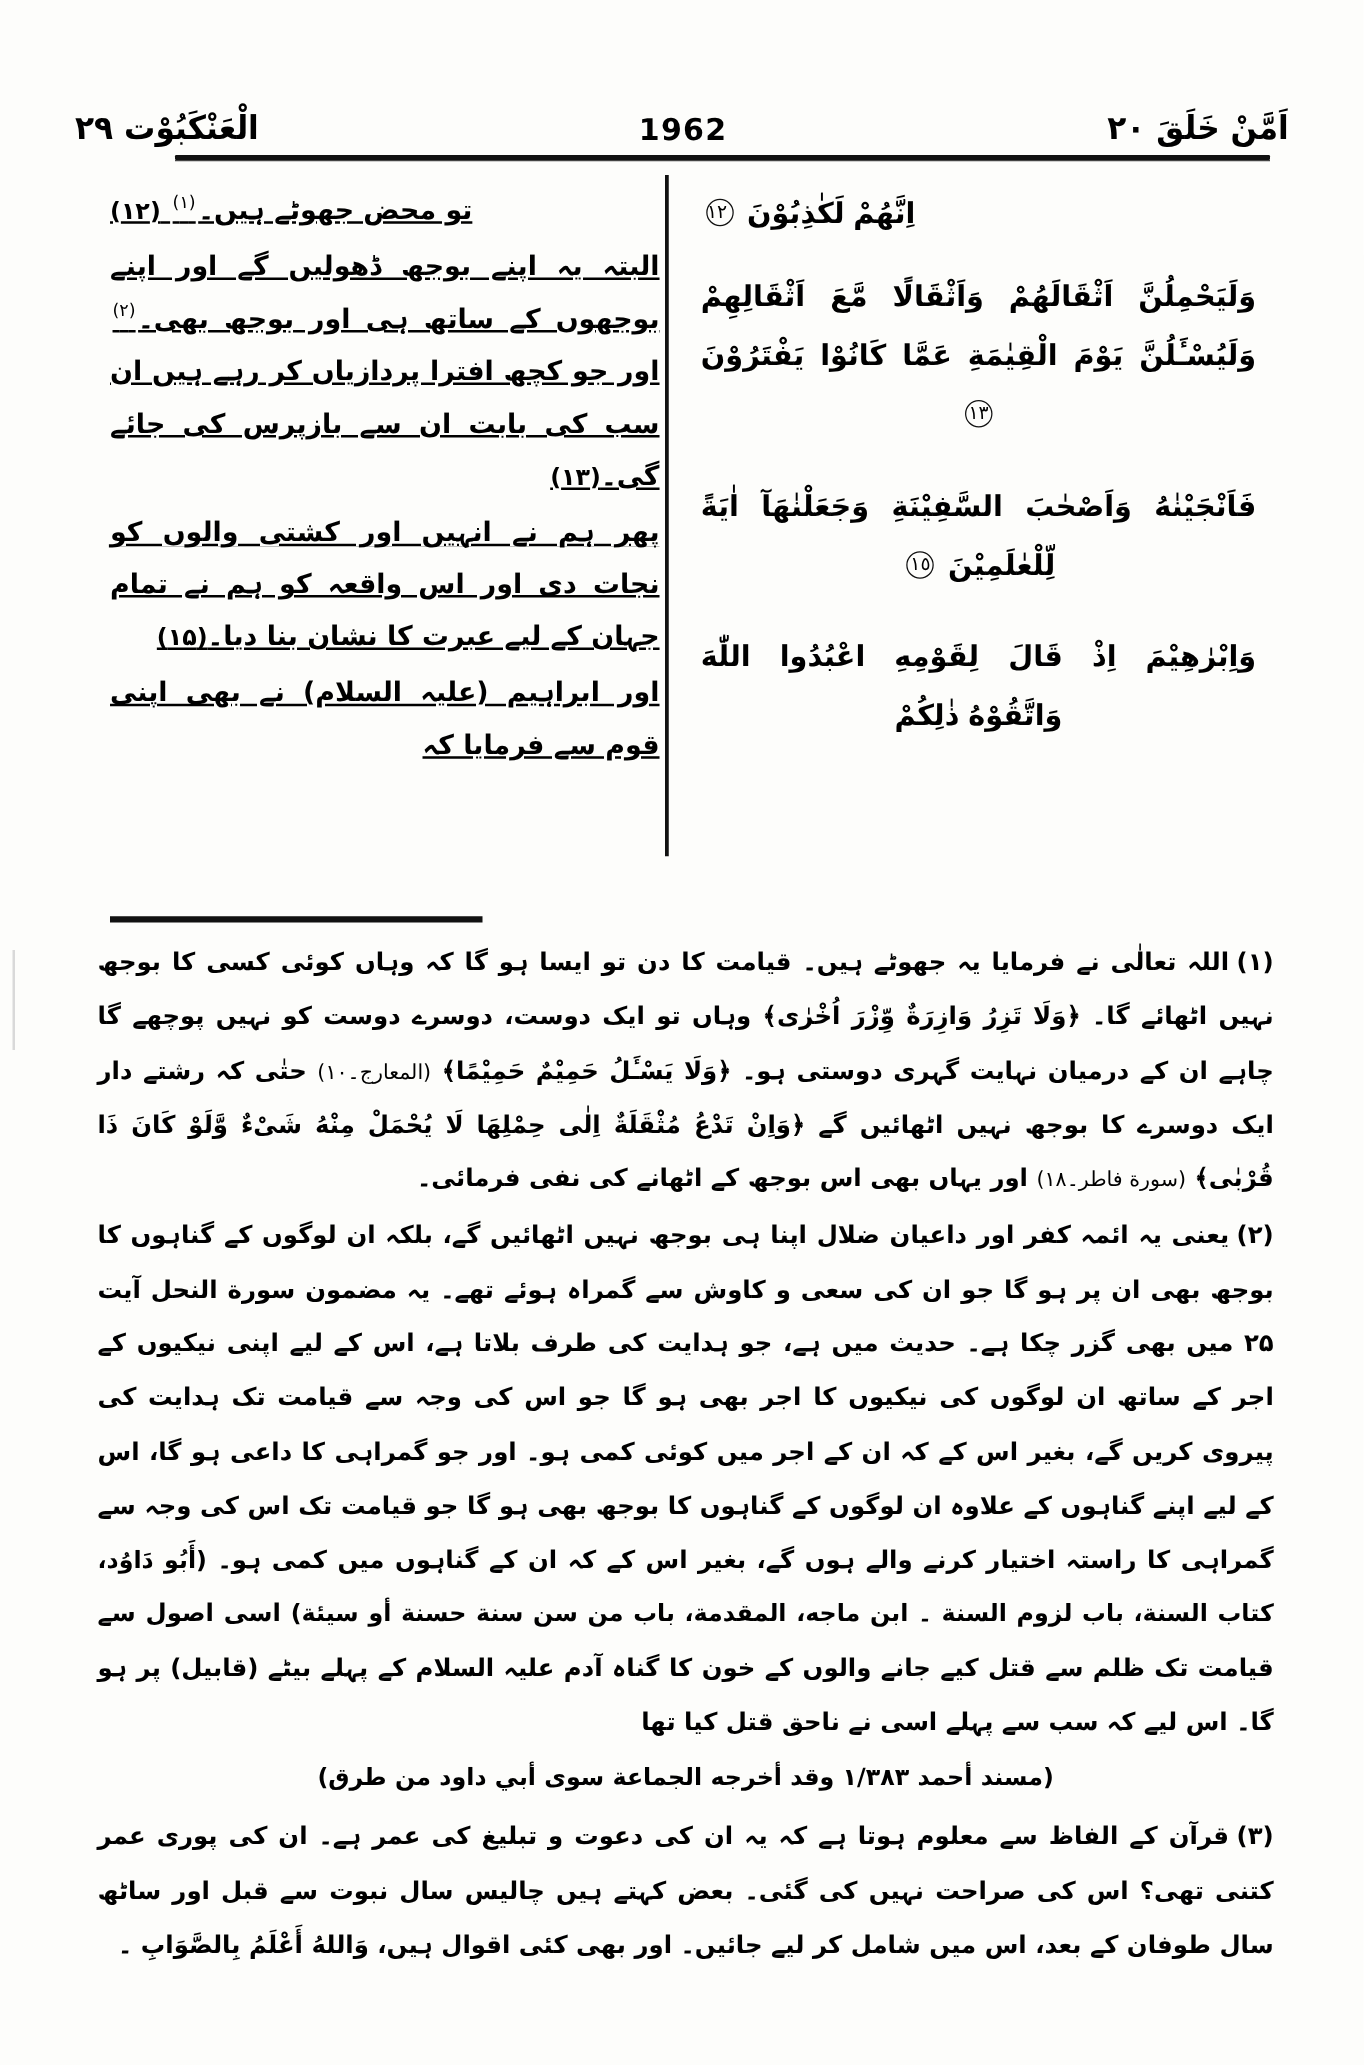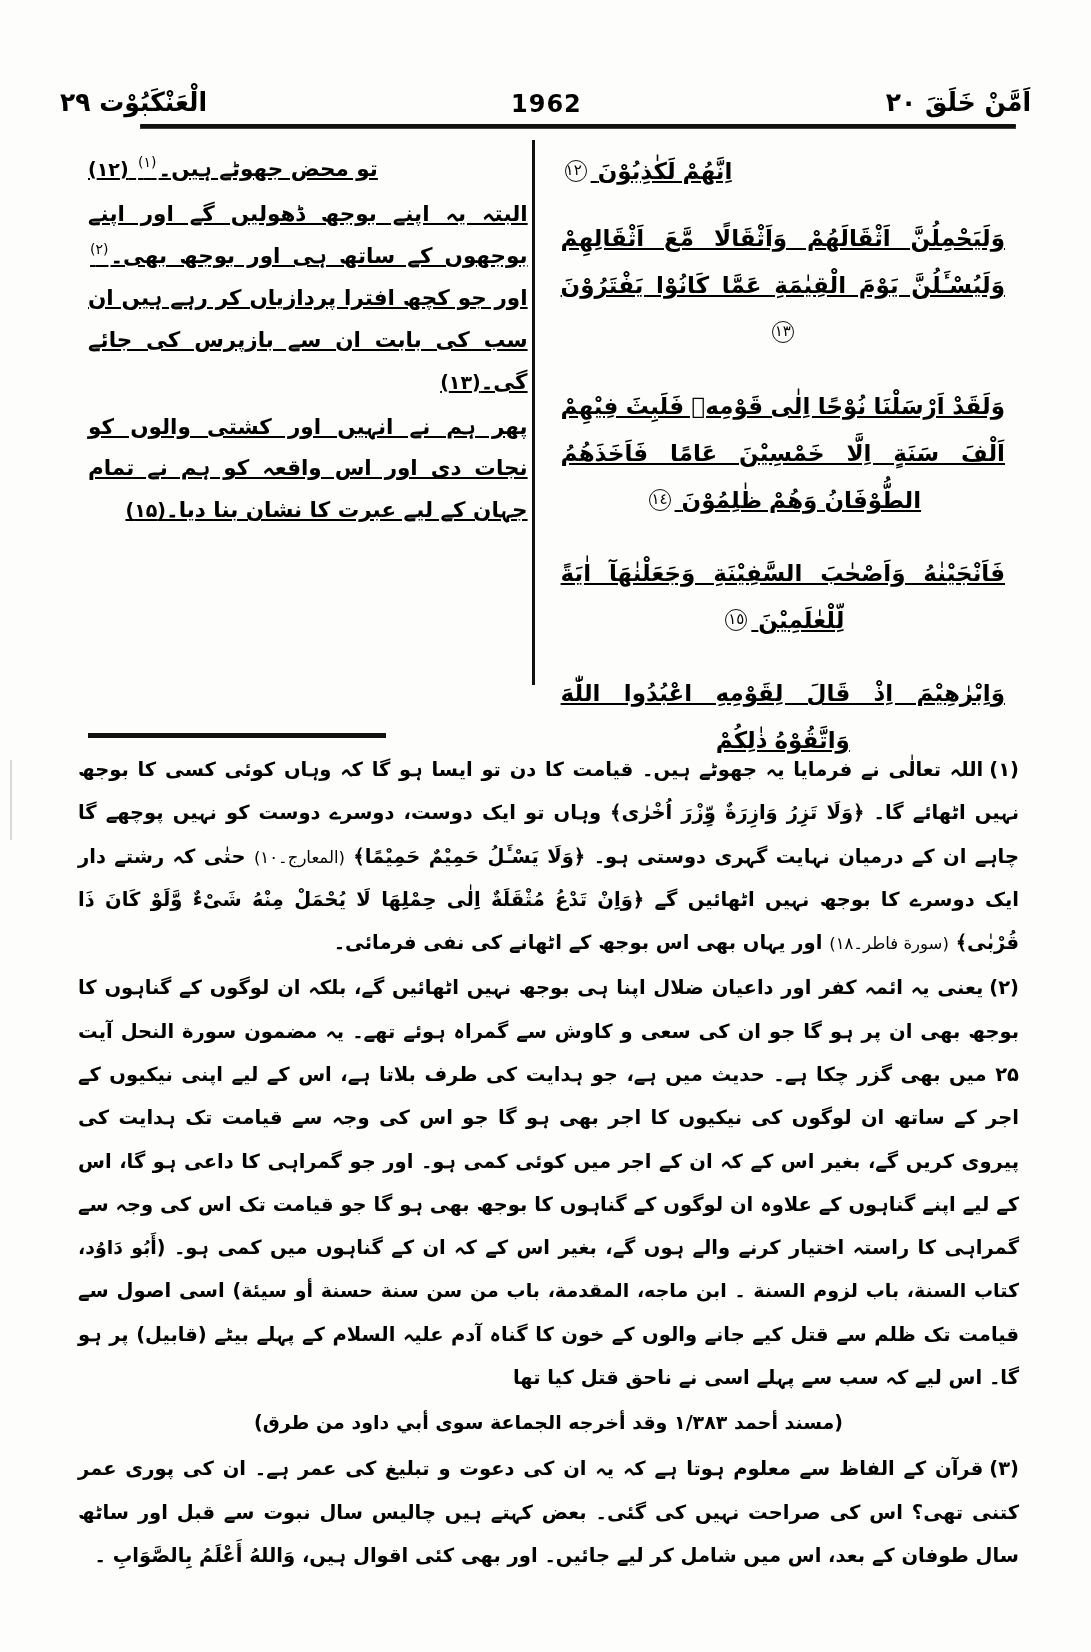--- a/index.html
+++ b/index.html
@@ -42,21 +42,21 @@
     width:52%;padding:8px 18px 0 26px;
     border-left:3px solid #111;
   }
   .col-urdu{
     width:48%;padding:8px 4px 0 10px;
   }
   .ayah{
     font-size:23px;line-height:2.05;
     text-align:justify;text-align-last:center;
     font-weight:700;letter-spacing:0px;
-    margin-bottom:26px;word-spacing:-1px;text-decoration:underline;
+    margin-bottom:26px;word-spacing:-1px;
   }
   .ayah.first{text-align-last:left;margin-bottom:20px;}
   .ayah.two{text-align-last:center;}
   .ayah-num{
     display:inline-block;font-size:15px;
     border:1.5px solid #111;border-radius:50%;
     width:20px;height:20px;line-height:18px;text-align:center;
     vertical-align:4px;margin:0 4px;font-weight:400;
   }
   .urdu-block{
@@ -113,24 +113,20 @@
       <div class="ayah first">
         <span>اِنَّهُمْ لَكٰذِبُوْنَ</span>
         <span class="ayah-num">١٢</span>
       </div>
 
       <div class="ayah two">
         <span>وَلَيَحْمِلُنَّ اَثْقَالَهُمْ وَاَثْقَالًا مَّعَ اَثْقَالِهِمْ وَلَيُسْـَٔلُنَّ يَوْمَ الْقِيٰمَةِ عَمَّا كَانُوْا يَفْتَرُوْنَ</span>
         <span class="ayah-num">١٣</span>
       </div>
 
-      <div class="ayah two">
-        <span>وَلَقَدْ اَرْسَلْنَا نُوْحًا اِلٰى قَوْمِهٖ فَلَبِثَ فِيْهِمْ اَلْفَ سَنَةٍ اِلَّا خَمْسِيْنَ عَامًا فَاَخَذَهُمُ الطُّوْفَانُ وَهُمْ ظٰلِمُوْنَ</span>
-        <span class="ayah-num">١٤</span>
-      </div>
 
       <div class="ayah">
         <span>فَاَنْجَيْنٰهُ وَاَصْحٰبَ السَّفِيْنَةِ وَجَعَلْنٰهَآ اٰيَةً لِّلْعٰلَمِيْنَ</span>
         <span class="ayah-num">١٥</span>
       </div>
 
       <div class="ayah">
         <span>وَاِبْرٰهِيْمَ اِذْ قَالَ لِقَوْمِهِ اعْبُدُوا اللّٰهَ وَاتَّقُوْهُ ذٰلِكُمْ</span>
       </div>
 
@@ -147,20 +143,23 @@
         <p>
           <span>البتہ یہ اپنے بوجھ ڈھولیں گے اور اپنے بوجھوں کے ساتھ ہی اور بوجھ بھی۔</span><span class="fn-mark">(۲)</span>
           <span>اور جو کچھ افترا پردازیاں کر رہے ہیں ان سب کی بابت ان سے بازپرس کی جائے گی۔</span><span class="v-num">(۱۳)</span>
         </p>
 
 
         <p>
           <span>پھر ہم نے انہیں اور کشتی والوں کو نجات دی اور اس واقعہ کو ہم نے تمام جہان کے لیے عبرت کا نشان بنا دیا۔</span><span class="v-num">(۱۵)</span>
         </p>
 
+        <p>
+          <span>اور ابراہیم (علیہ السلام) نے بھی اپنی قوم سے فرمایا کہ</span>
+        </p>
 
       </div>
     </div>
 
   </div>
 
   <div class="fn-rule"></div>
   <div class="edge-mark"></div>
 
   <div class="footnotes">

